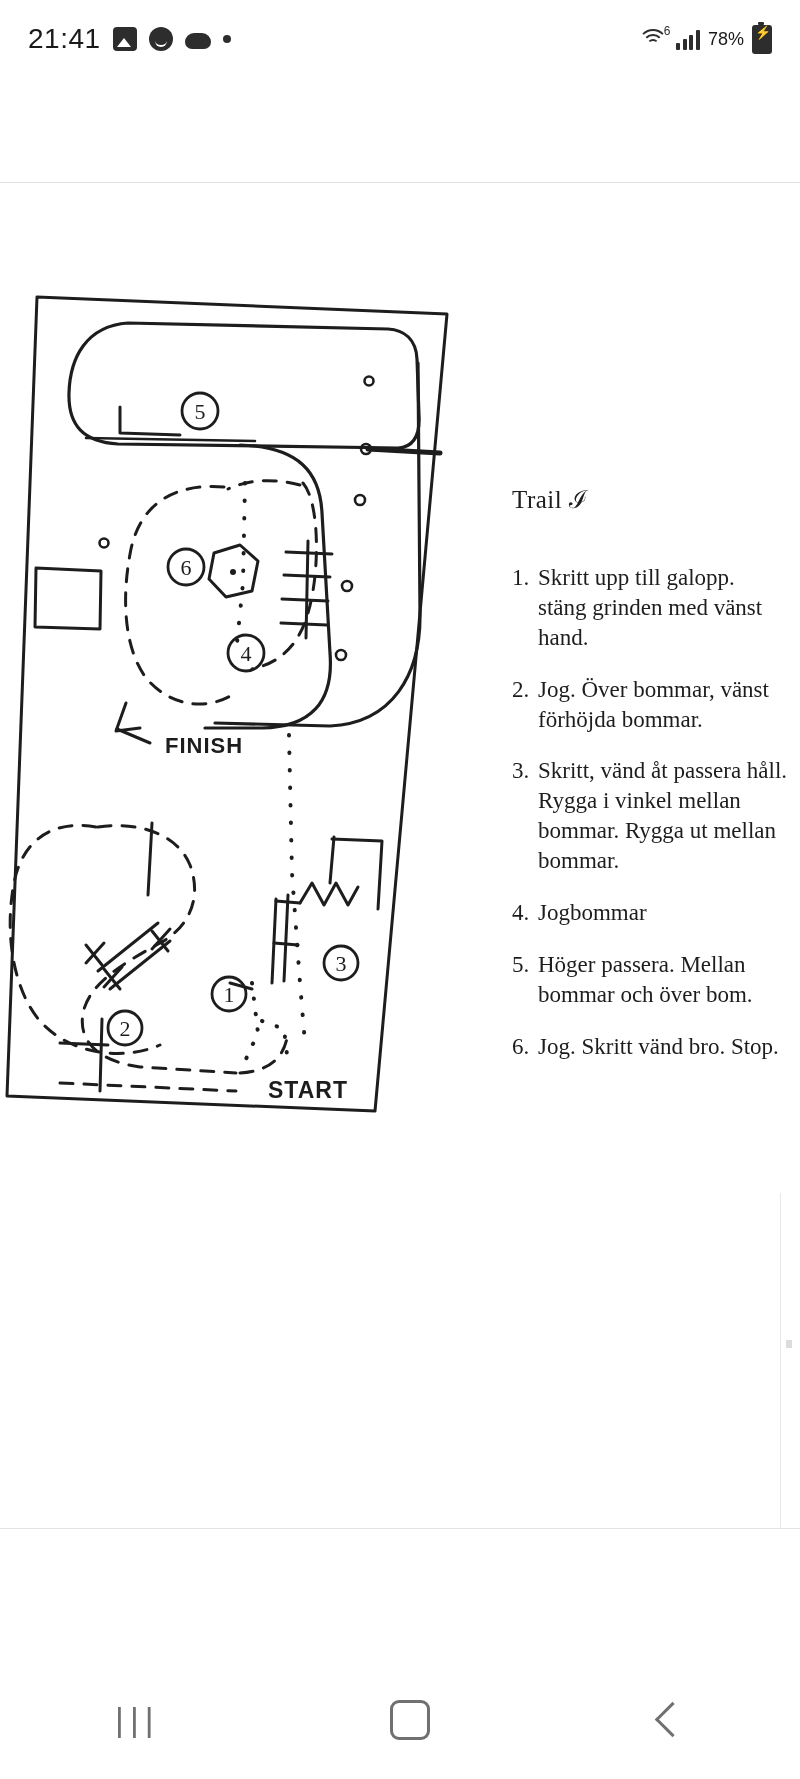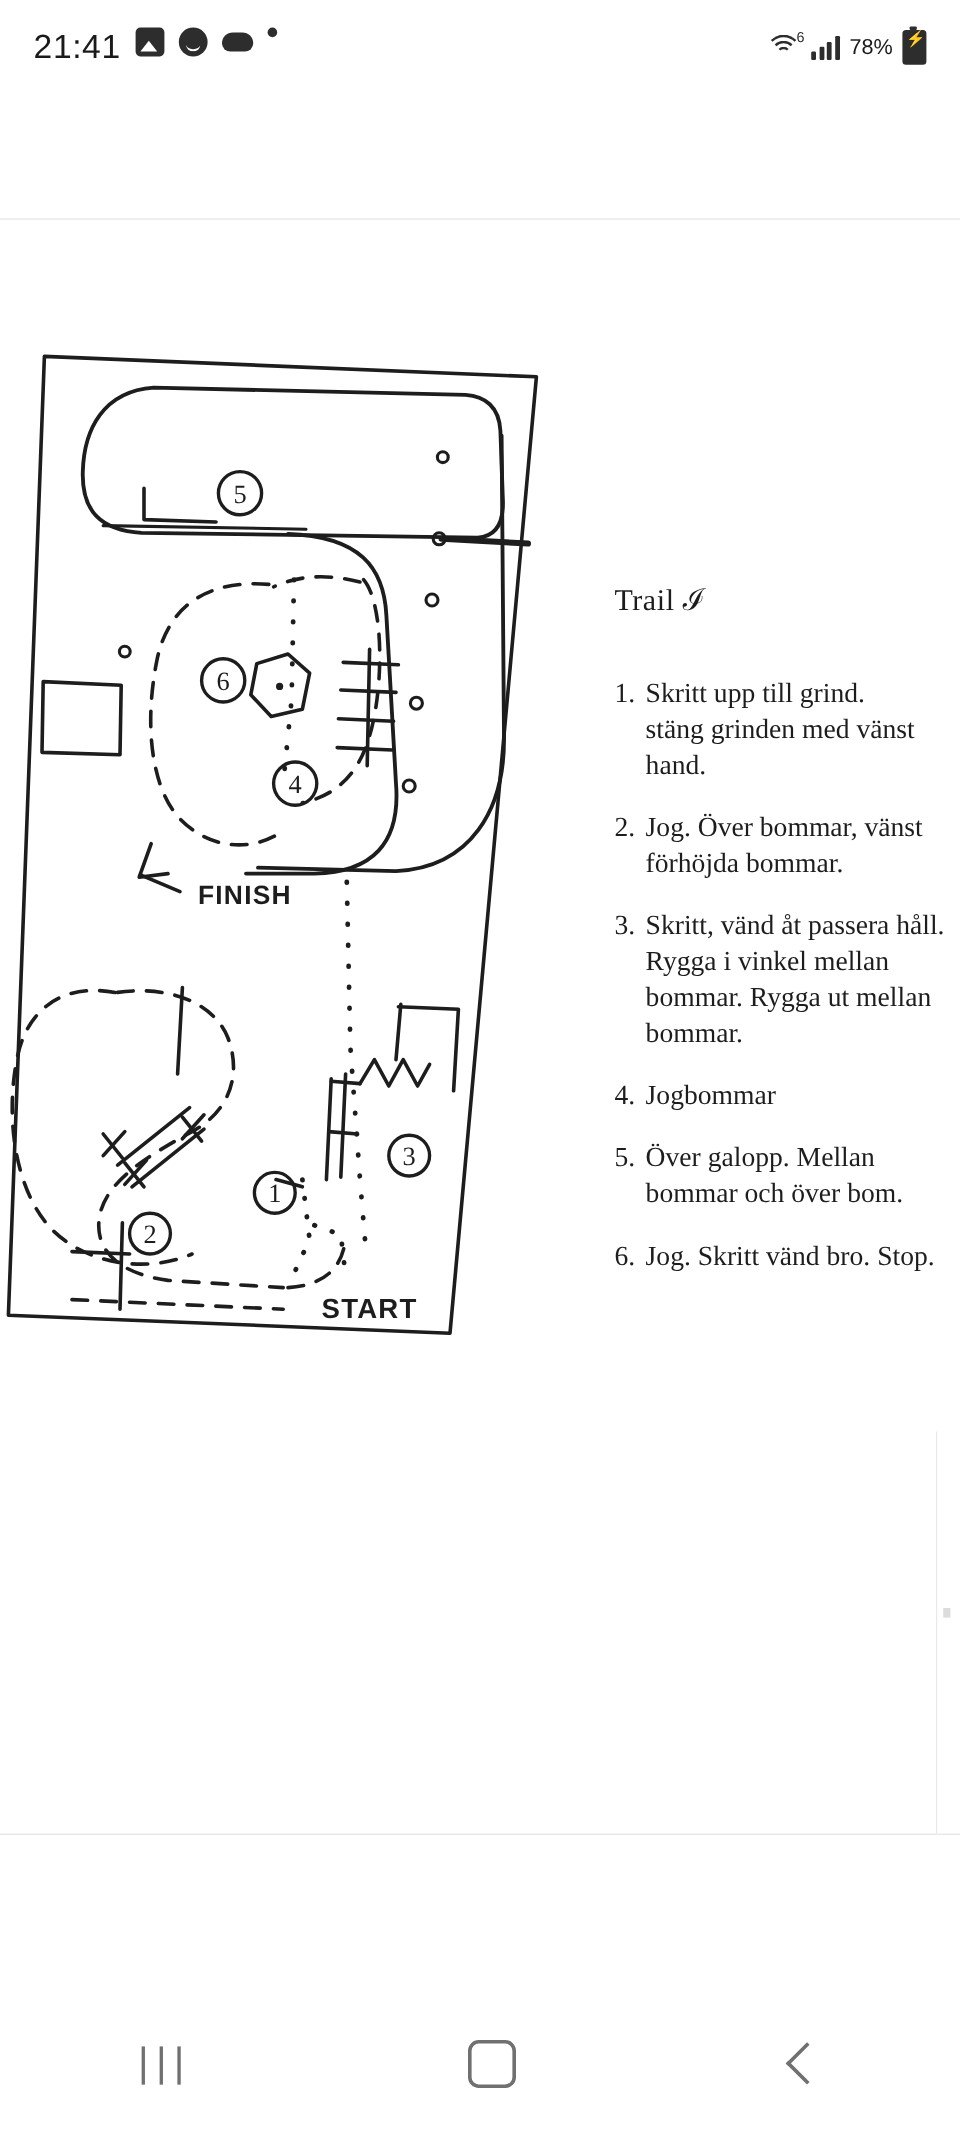--- a/index.html
+++ b/index.html
@@ -24,20 +24,21 @@
     height: 78px;
     display: flex;
     align-items: center;
     justify-content: space-between;
     padding: 0 28px;
     box-sizing: border-box;
     background: #ffffff;
   }
   .status-left {
     display: flex;
+    align-items: center;
     gap: 12px;
   }
   .clock {
     font-size: 28px;
     letter-spacing: 0.5px;
     color: #1a1a1a;
   }
   .status-icon {
     display: inline-block;
     width: 24px;
@@ -383,21 +384,21 @@
     <text x="165" y="570" font-family="Liberation Sans, sans-serif" font-size="22" font-weight="bold" fill="#1d1d1d" letter-spacing="1">FINISH</text>
     <text x="268" y="915" font-family="Liberation Sans, sans-serif" font-size="23" font-weight="bold" fill="#1d1d1d" letter-spacing="1">START</text>
   </svg>
 
   <div class="instructions">
     <div class="trail-title">Trail ℐ</div>
 
     <div class="instr-item">
       <div class="instr-num">1.</div>
       <div class="instr-text">
-        <span>Skritt upp till grind.</span>
+        <span>Skritt upp till galopp.</span>
         <span>stäng grinden med vänst</span>
         <span>hand.</span>
       </div>
     </div>
 
     <div class="instr-item">
       <div class="instr-num">2.</div>
       <div class="instr-text">
         <span>Jog. Över bommar, vänst</span>
         <span>förhöjda bommar.</span>
@@ -417,21 +418,21 @@
     <div class="instr-item">
       <div class="instr-num">4.</div>
       <div class="instr-text">
         <span>Jogbommar</span>
       </div>
     </div>
 
     <div class="instr-item">
       <div class="instr-num">5.</div>
       <div class="instr-text">
-        <span>Över galopp. Mellan</span>
+        <span>Höger passera. Mellan</span>
         <span>bommar och över bom.</span>
       </div>
     </div>
 
     <div class="instr-item">
       <div class="instr-num">6.</div>
       <div class="instr-text">
         <span>Jog. Skritt vänd bro. Stop.</span>
       </div>
     </div>

